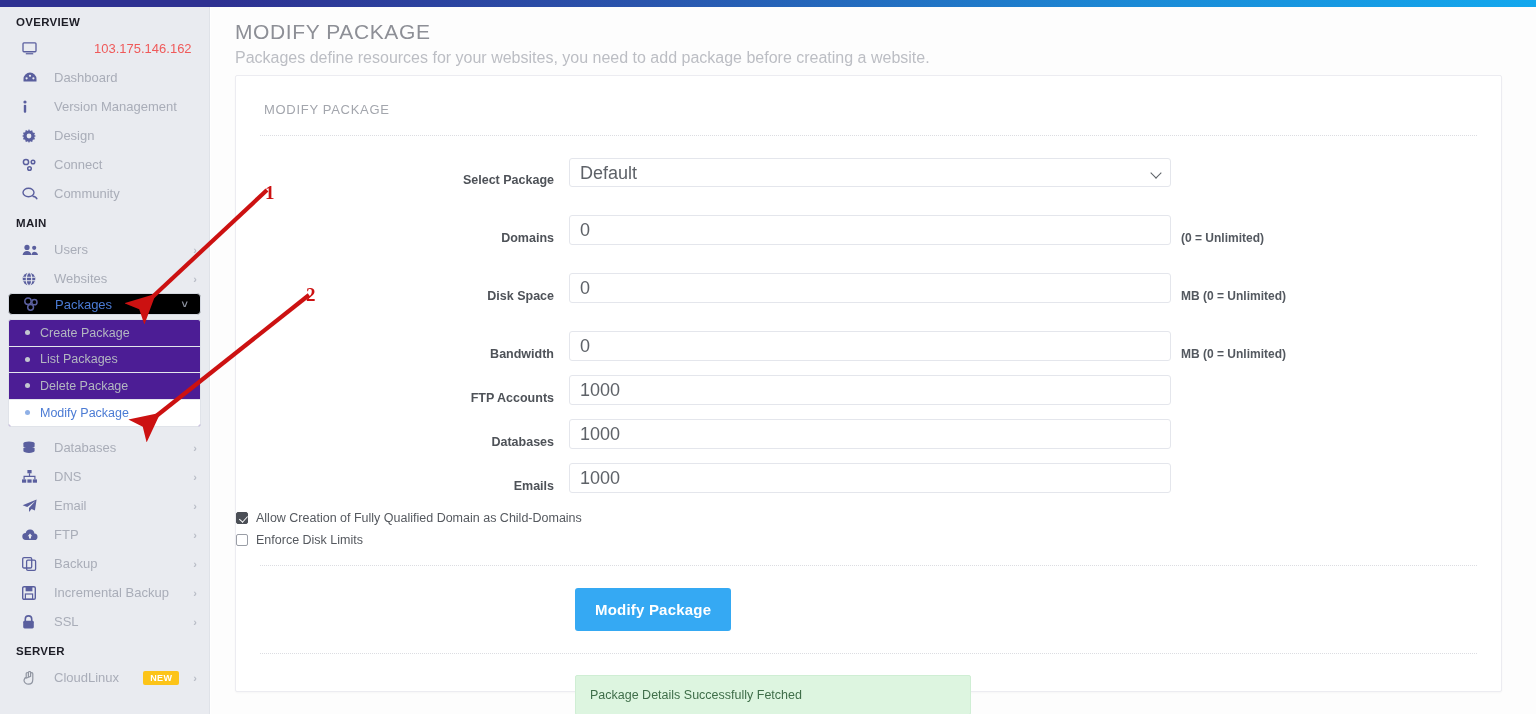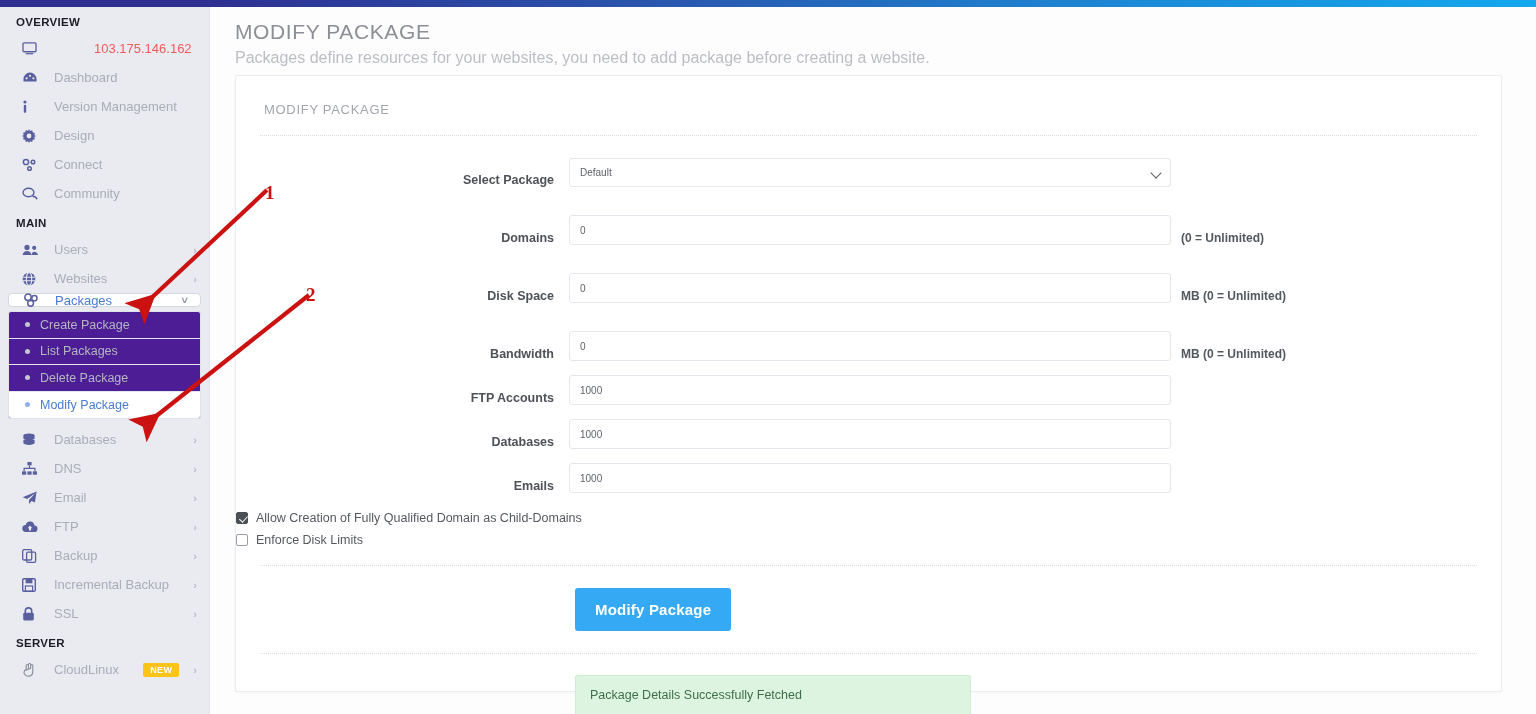--- a/index.html
+++ b/index.html
@@ -39,23 +39,23 @@
     display: flex; align-items: center; justify-content: flex-start;
     color: #5a5f9e; flex: 0 0 22px;
   }
   .nav-item .lbl { flex: 1 1 auto; white-space: nowrap; }
   .nav-item .chev {
     font-size: 11px; color: #b9bdc7; font-weight: bold;
     margin-left: auto; padding-left: 6px;
   }
   .nav-item.ip .lbl { color: #ef5a5a; font-weight: 500; margin-left: 40px; }
   .nav-item.active {
-    background: #ffffff;
+    background: #000000;
     border: 1px solid #d4d8e0; border-radius: 4px;
-    margin: 0 8px; padding-left: 14px; height: 14px;
+    margin: 0 8px; padding-left: 14px; height: 22px;
   }
   .nav-item.active .lbl { color: #4b7bd4; font-weight: 500; }
   .nav-item.active .chev { color: #8e93a0; }
 
   .submenu {
     margin: 4px 8px 6px 8px;
     background: #4c1d95;
     border: 1px solid #e0e3e9; border-radius: 3px;
     overflow: hidden;
   }
@@ -122,21 +122,21 @@
   .row .ctl { flex: 0 0 602px; }
   .row .unit {
     font-size: 12px; color: #53585f; font-weight: bold;
     padding: 34px 0 0 10px; white-space: nowrap;
   }
   input.txt, select.sel {
     width: 602px; height: 30px;
     border: 1px solid #e4e6ec; border-radius: 3px;
     background: #ffffff;
     font-family: "Liberation Sans", sans-serif;
-    font-size: 10px; color: #5e6268;
+    font-size: 18px; color: #5e6268;
     padding: 0 10px; outline: none;
   }
   select.sel { height: 29px; appearance: none; -webkit-appearance: none;
     background-image: none; padding-right: 26px; }
   .selwrap { position: relative; width: 602px; }
   .selwrap::after {
     content: ""; position: absolute; right: 11px; top: 11px;
     width: 7px; height: 7px;
     border-right: 1.6px solid #5c6166; border-bottom: 1.6px solid #5c6166;
     transform: rotate(45deg); pointer-events: none;

